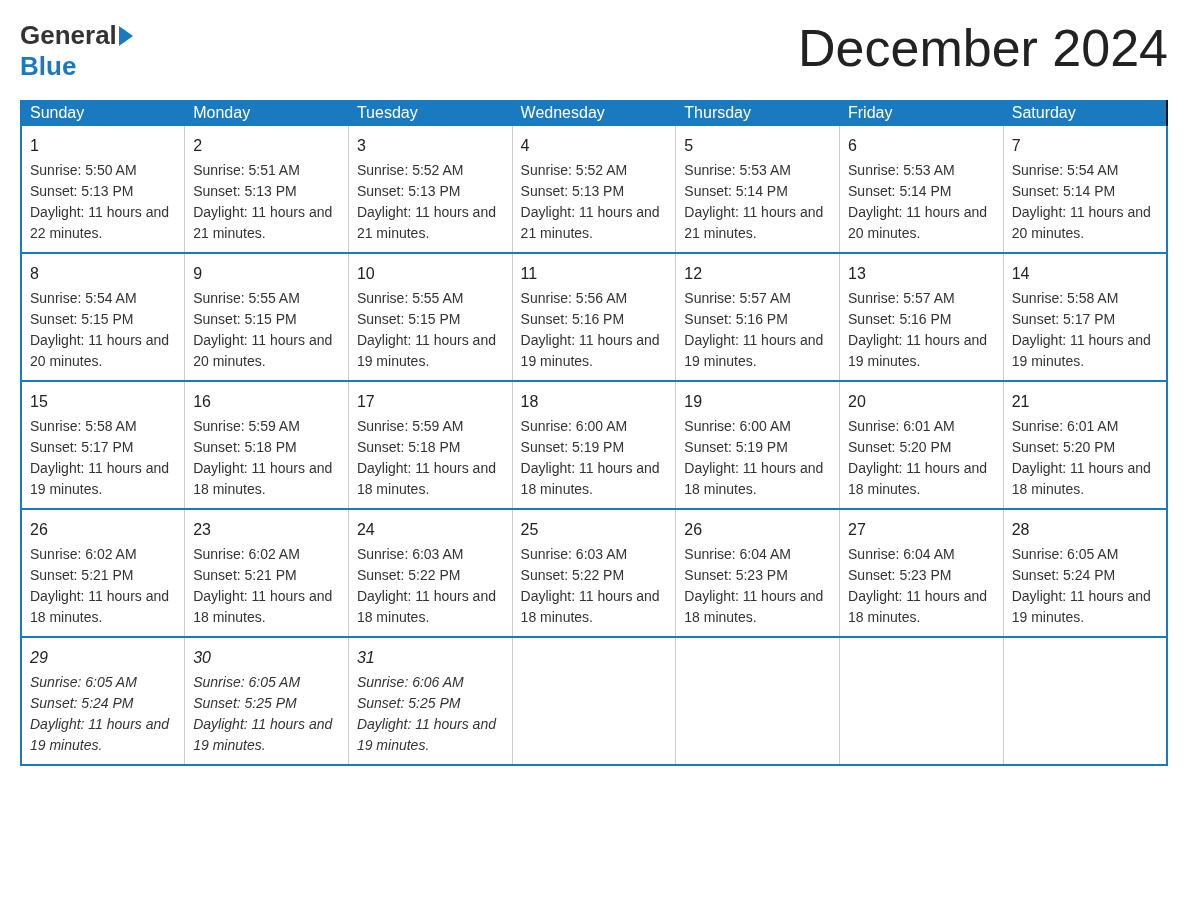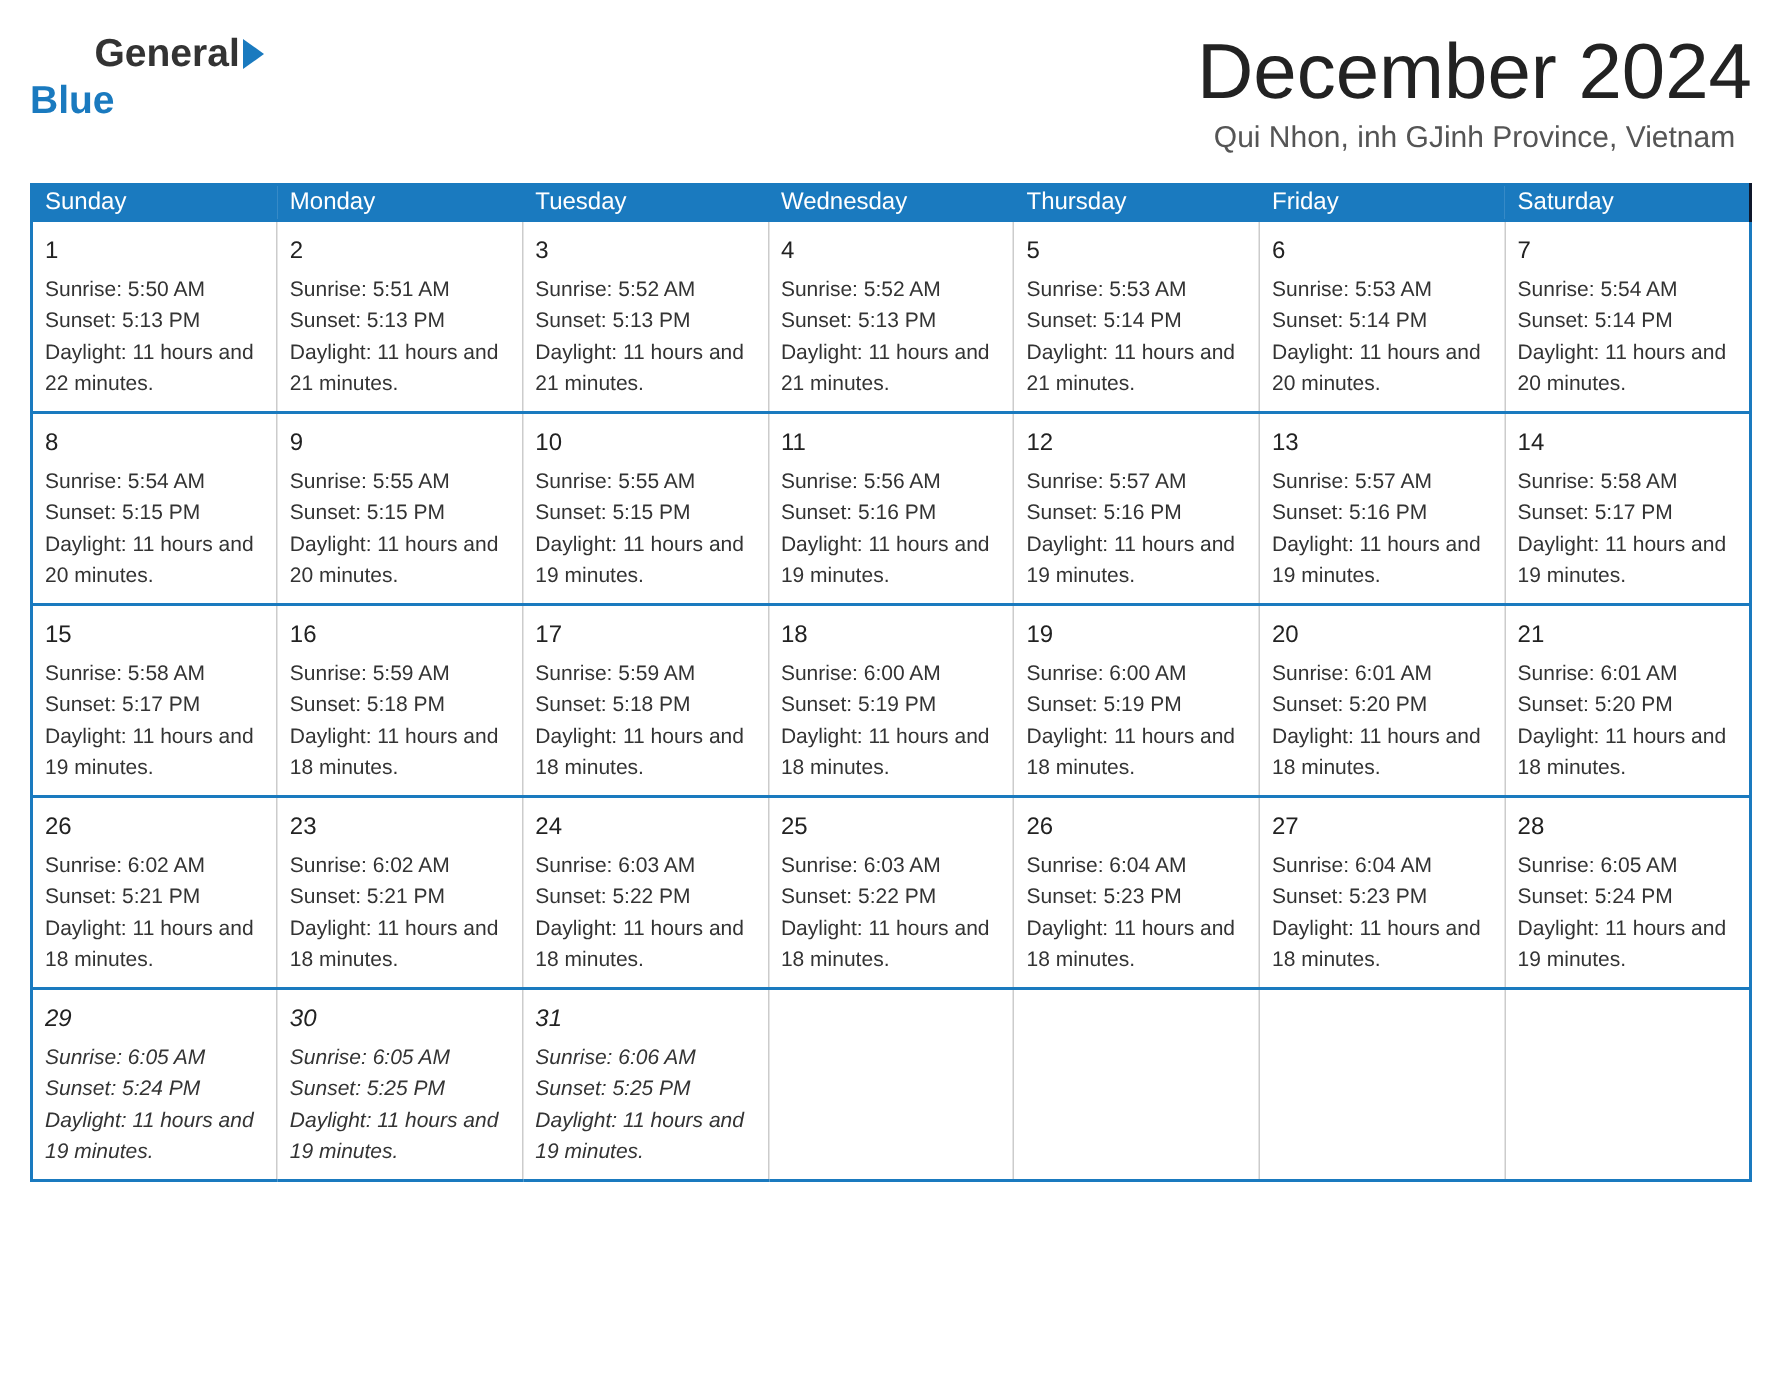--- a/index.html
+++ b/index.html
@@ -20,21 +20,20 @@
       display: flex;
       flex-direction: column;
       align-items: flex-start;
     }
     .logo-text {
       font-size: 26px;
       font-weight: bold;
       color: #333;
       display: flex;
       align-items: center;
-      margin-left: 43px;
     }
     .logo-general {
       color: #333;
     }
     .logo-triangle {
       width: 0;
       height: 0;
       border-left: 14px solid #1a7abf;
       border-top: 10px solid transparent;
       border-bottom: 10px solid transparent;
@@ -129,21 +128,20 @@
     <div class="logo-text">
       <span class="logo-general">General</span>
       <span class="logo-triangle"></span>
     </div>
     <div>
       <span class="logo-blue">Blue</span>
     </div>
   </div>
   <div class="title-area">
     <div class="month-title">December 2024</div>
-    <div class="location-subtitle">Qui Nhon, inh GJinh Province, Vietnam</div>
   </div>
 </div>
 
 <table>
   <thead>
     <tr>
     <th>Sunday</th>
         <th>Monday</th>
         <th>Tuesday</th>
         <th>Wednesday</th>

